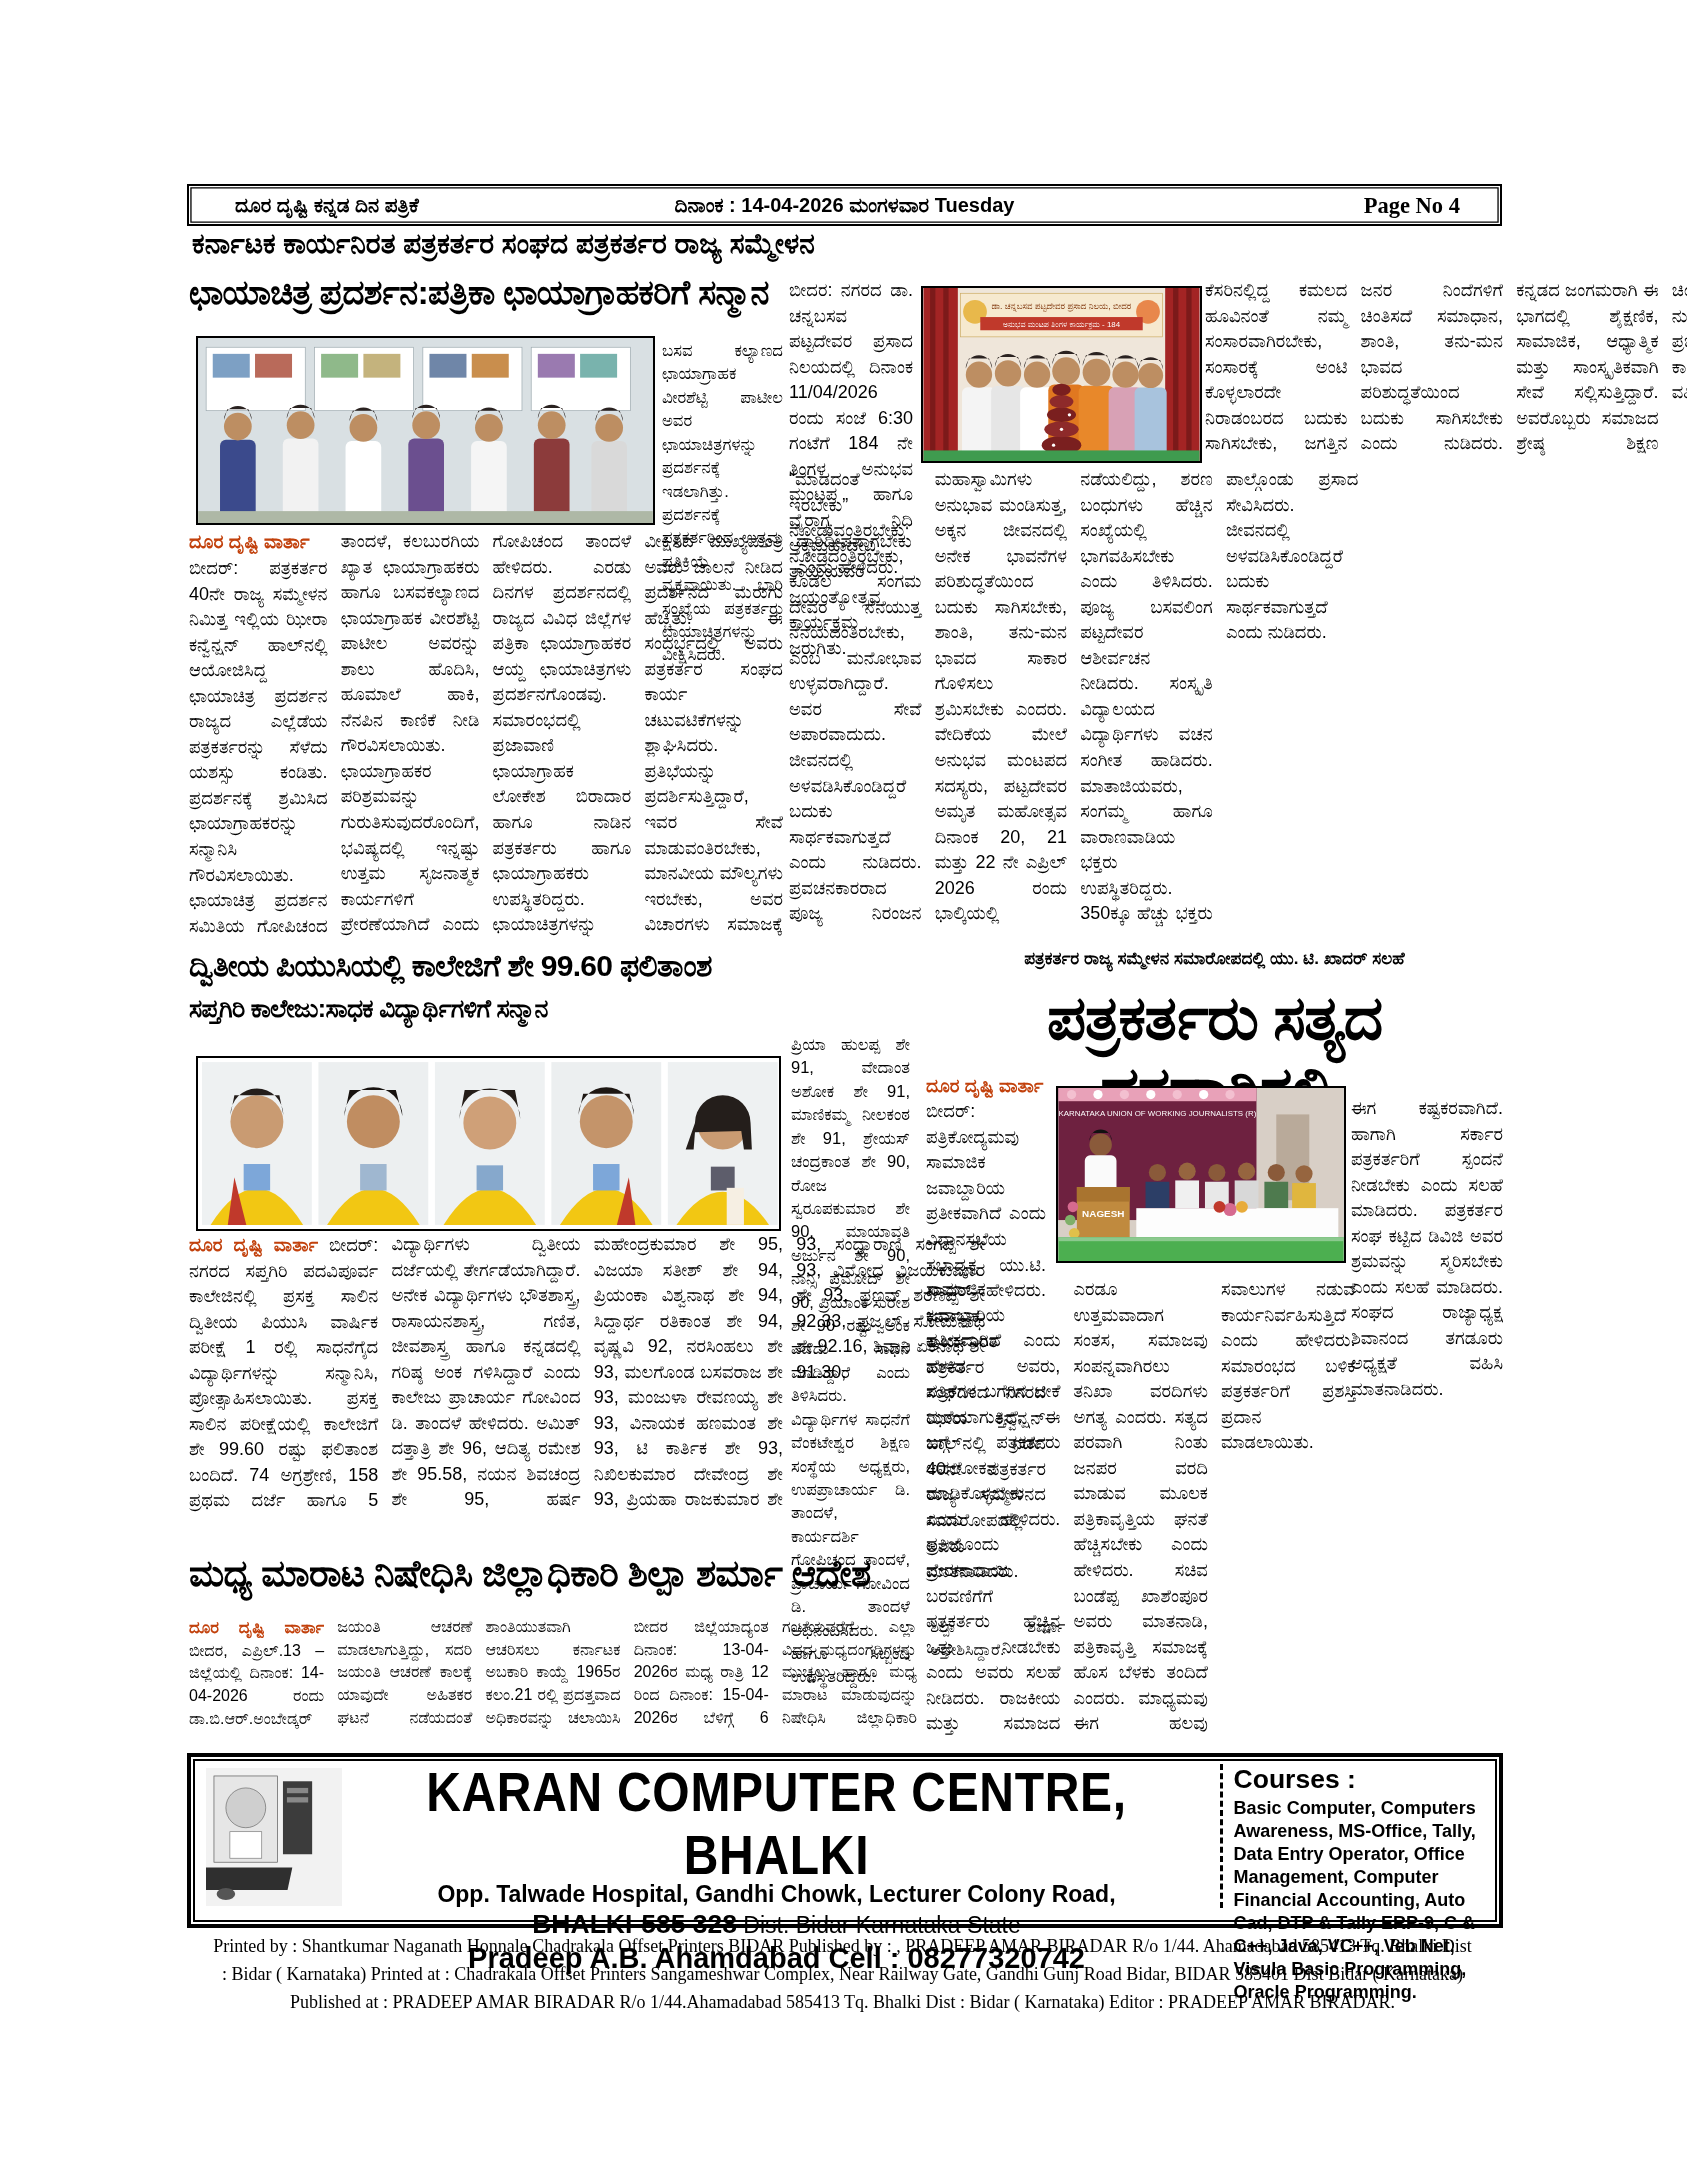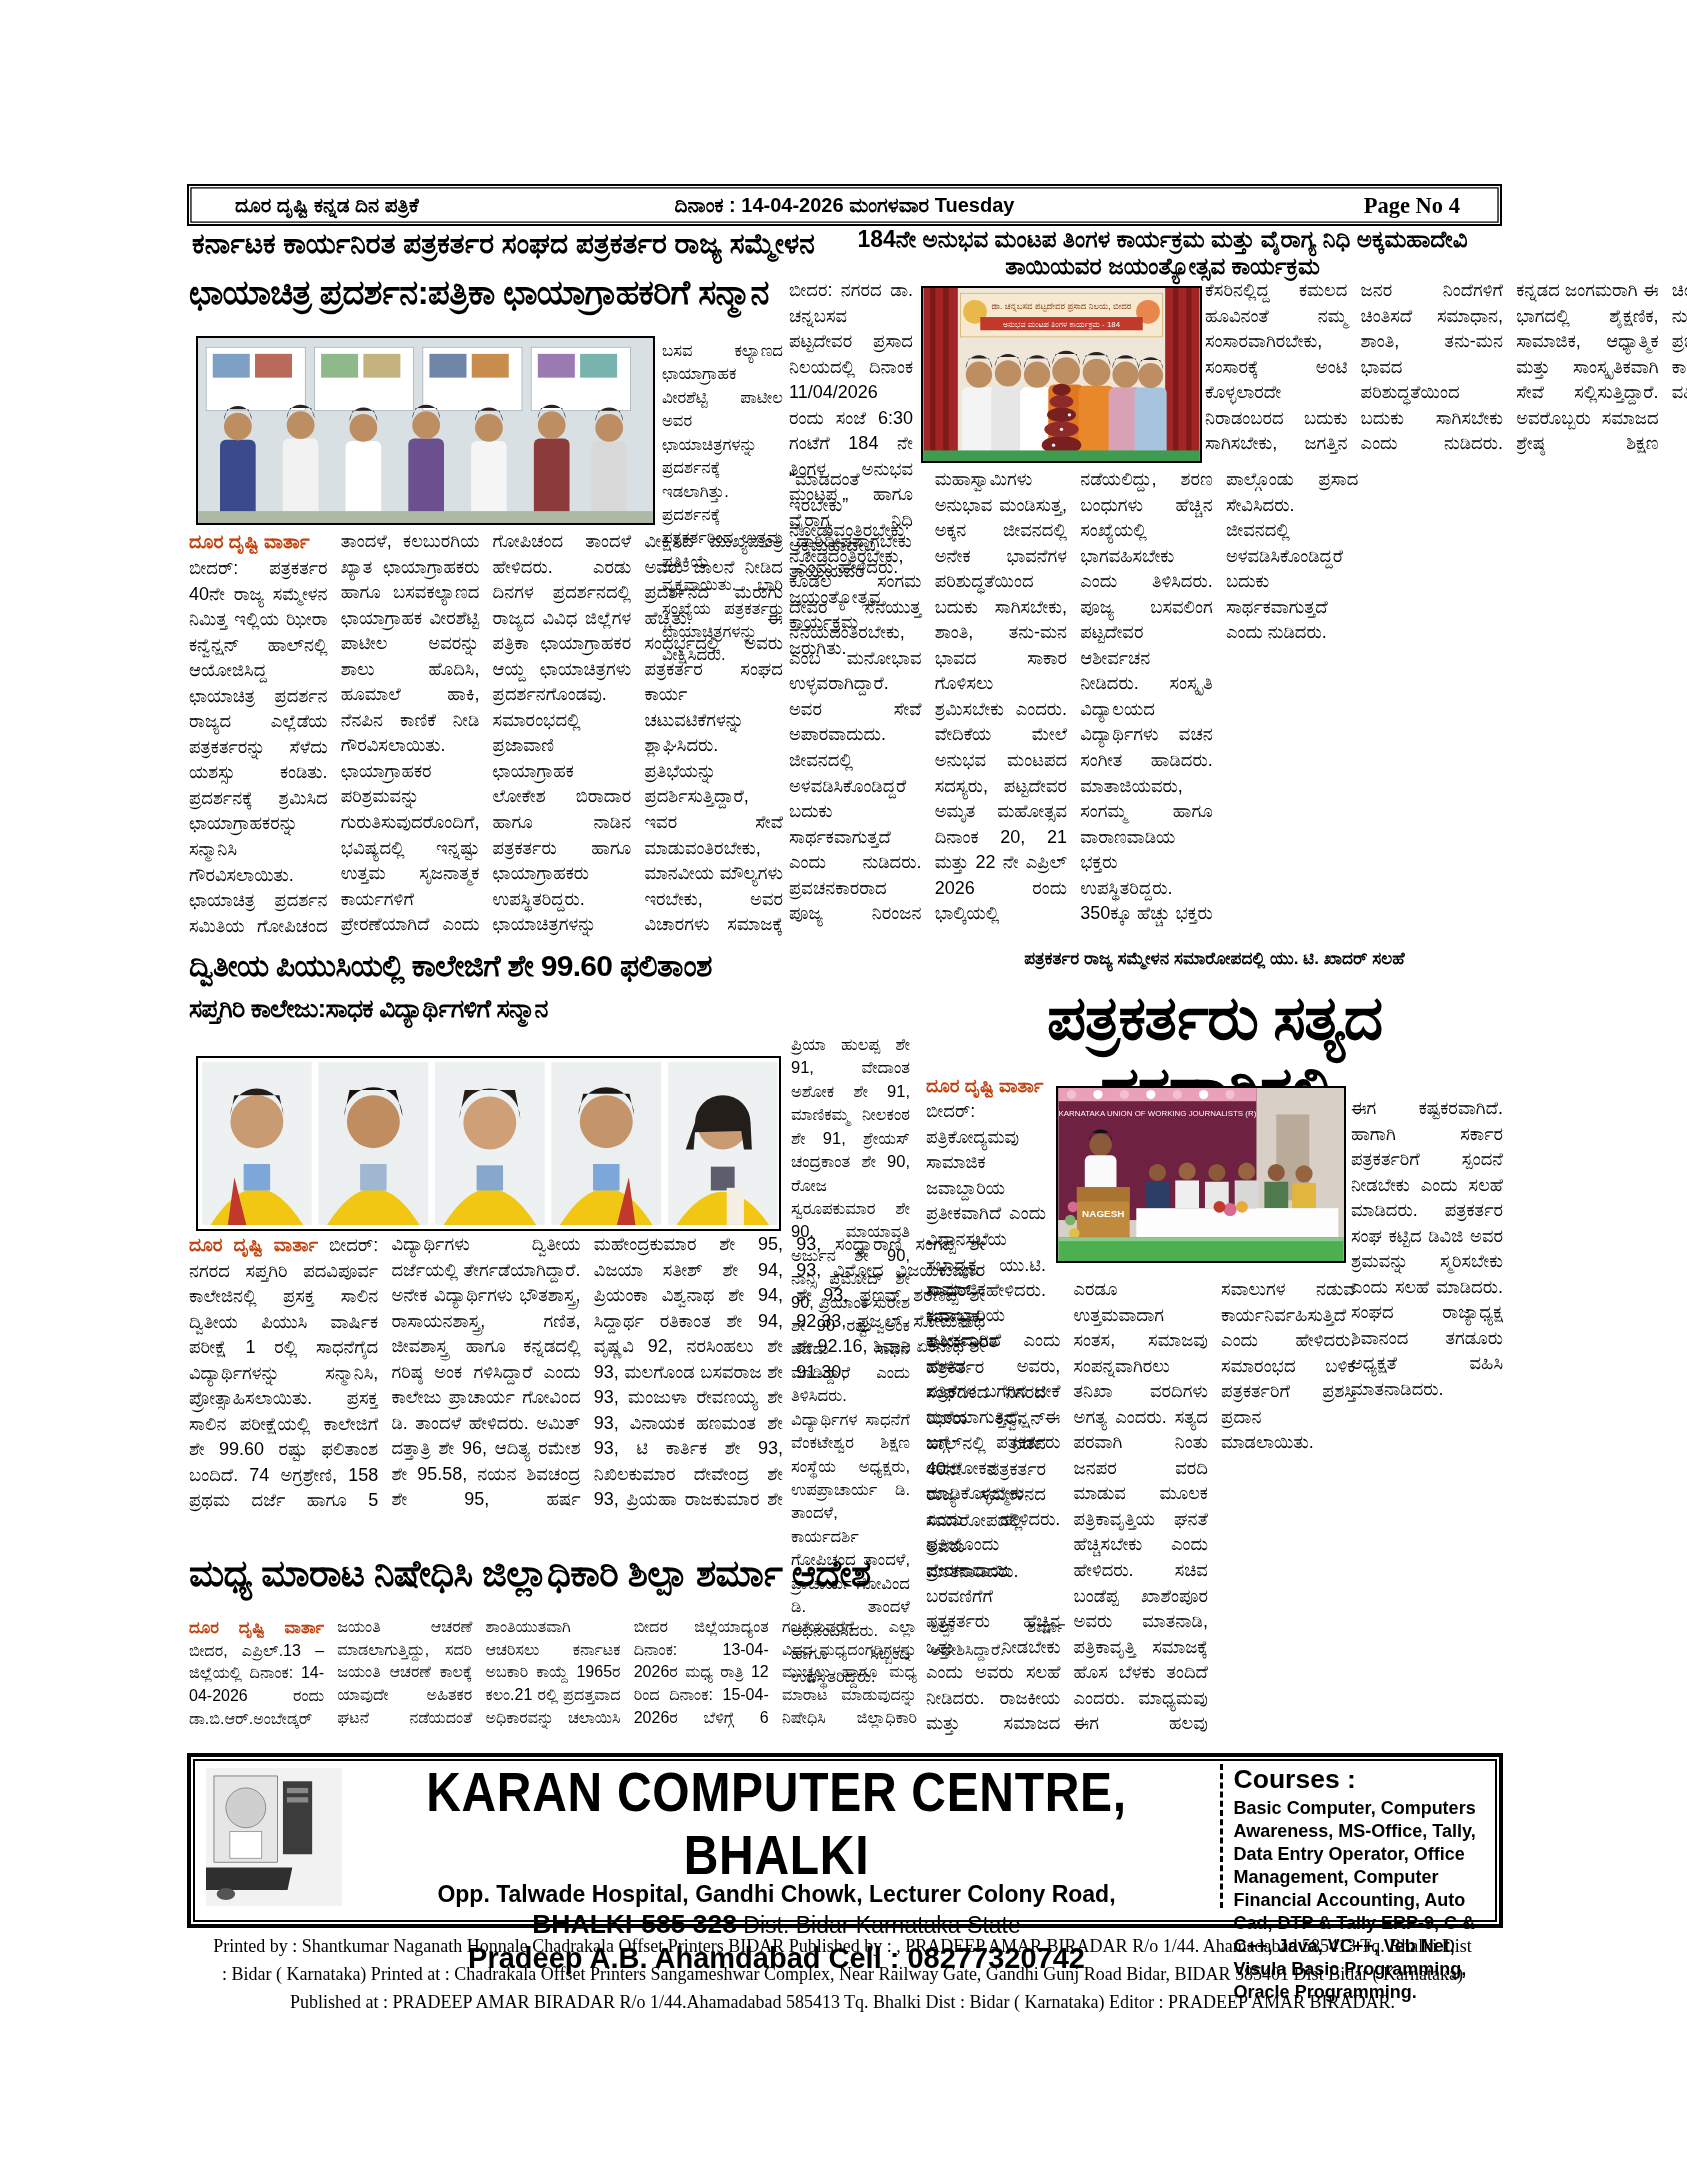--- a/index.html
+++ b/index.html
@@ -23,21 +23,20 @@
 
 <div id="page">
 
   <div class="abs hdr-box" style="left:187px;top:184px;width:1311px;height:38px;">
     <div class="abs hl" style="left:46px;top:8px;font-size:20px;">ದೂರ ದೃಷ್ಟಿ ಕನ್ನಡ ದಿನ ಪತ್ರಿಕೆ</div>
     <div class="abs hl" style="left:0;right:0;top:8px;text-align:center;font-size:20px;">ದಿನಾಂಕ : 14-04-2026  ಮಂಗಳವಾರ  Tuesday</div>
     <div class="abs hl serif" style="right:40px;top:6.6px;font-size:22.5px;">Page No  4</div>
   </div>
 
   <div class="abs hl" style="left:191px;top:228px;width:625px;height:38px;font-size:28px;text-align:center;white-space:nowrap;">ಕರ್ನಾಟಕ ಕಾರ್ಯನಿರತ ಪತ್ರಕರ್ತರ ಸಂಘದ ಪತ್ರಕರ್ತರ ರಾಜ್ಯ ಸಮ್ಮೇಳನ</div>
-  <div class="abs hl" style="left:822px;top:226px;width:681px;height:44px;font-size:23px;text-align:center;">184ನೇ ಅನುಭವ ಮಂಟಪ ತಿಂಗಳ ಕಾರ್ಯಕ್ರಮ ಮತ್ತು ವೈರಾಗ್ಯ ನಿಧಿ ಅಕ್ಕಮಹಾದೇವಿ ತಾಯಿಯವರ ಜಯಂತ್ಯೋತ್ಸವ ಕಾರ್ಯಕ್ರಮ</div>
 
   <h1 class="abs hl" style="left:189px;top:273px;width:599px;font-size:34px;letter-spacing:-0.7px;">ಛಾಯಾಚಿತ್ರ ಪ್ರದರ್ಶನ:ಪತ್ರಿಕಾ ಛಾಯಾಗ್ರಾಹಕರಿಗೆ ಸನ್ಮಾನ</h1>
 
   <div class="abs photo" style="left:196px;top:336px;width:455px;height:185px;">
     <svg width="455" height="185" viewBox="0 0 688 280">
       <defs>
         <g id="psn">
           <rect x="-27" y="34" width="54" height="120" rx="9"></rect>
           <circle cx="0" cy="14" r="21" fill="#bd8e62"></circle>
           <path d="M-21 4 a21 21 0 0 1 42 0 l-5 -16 h-32 z" fill="#2a2220"></path>

